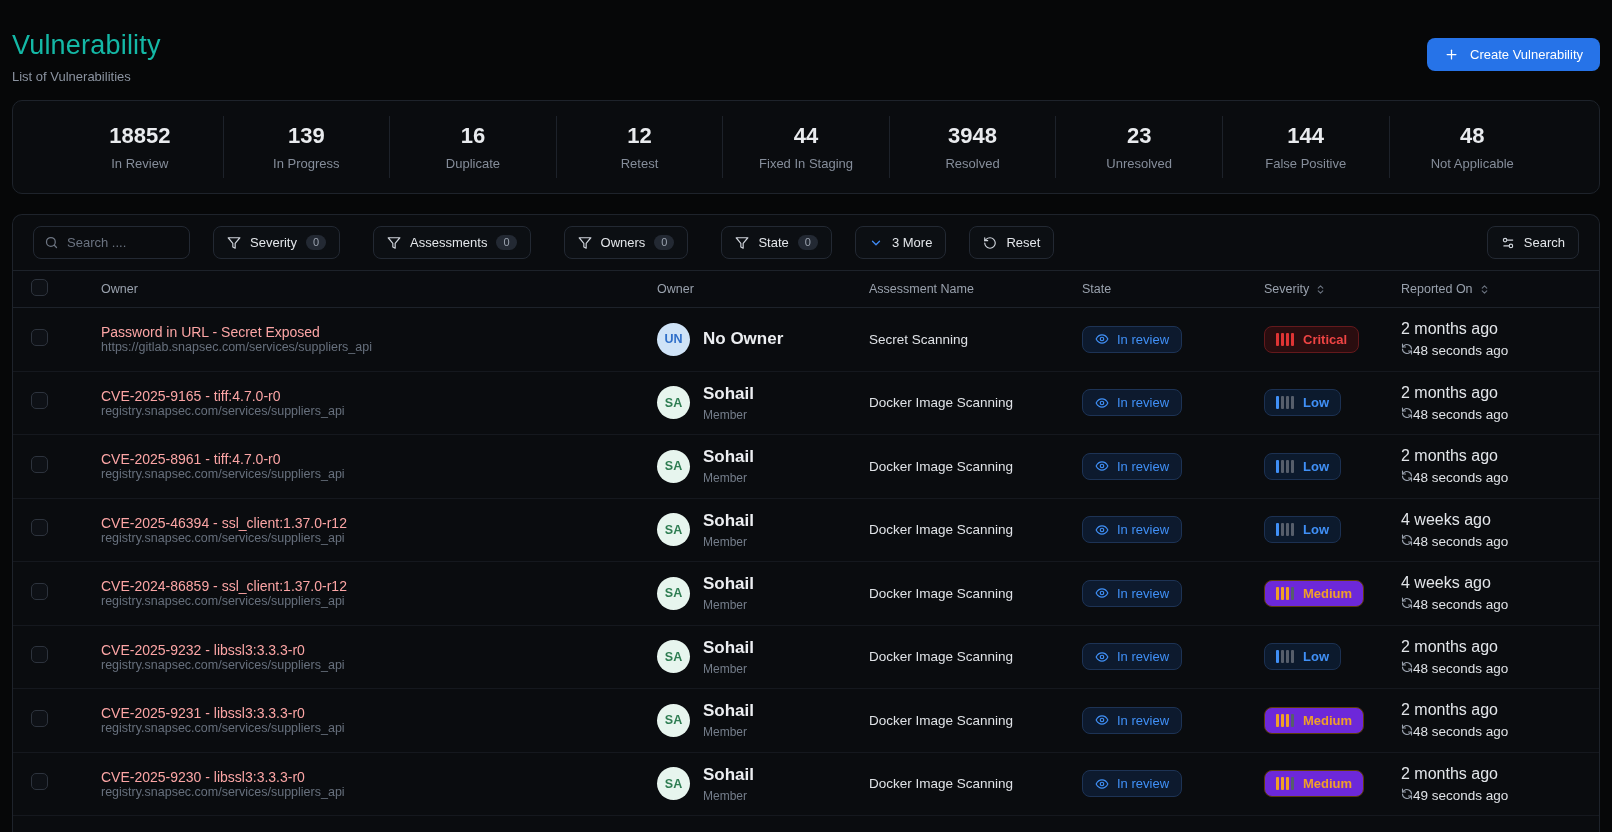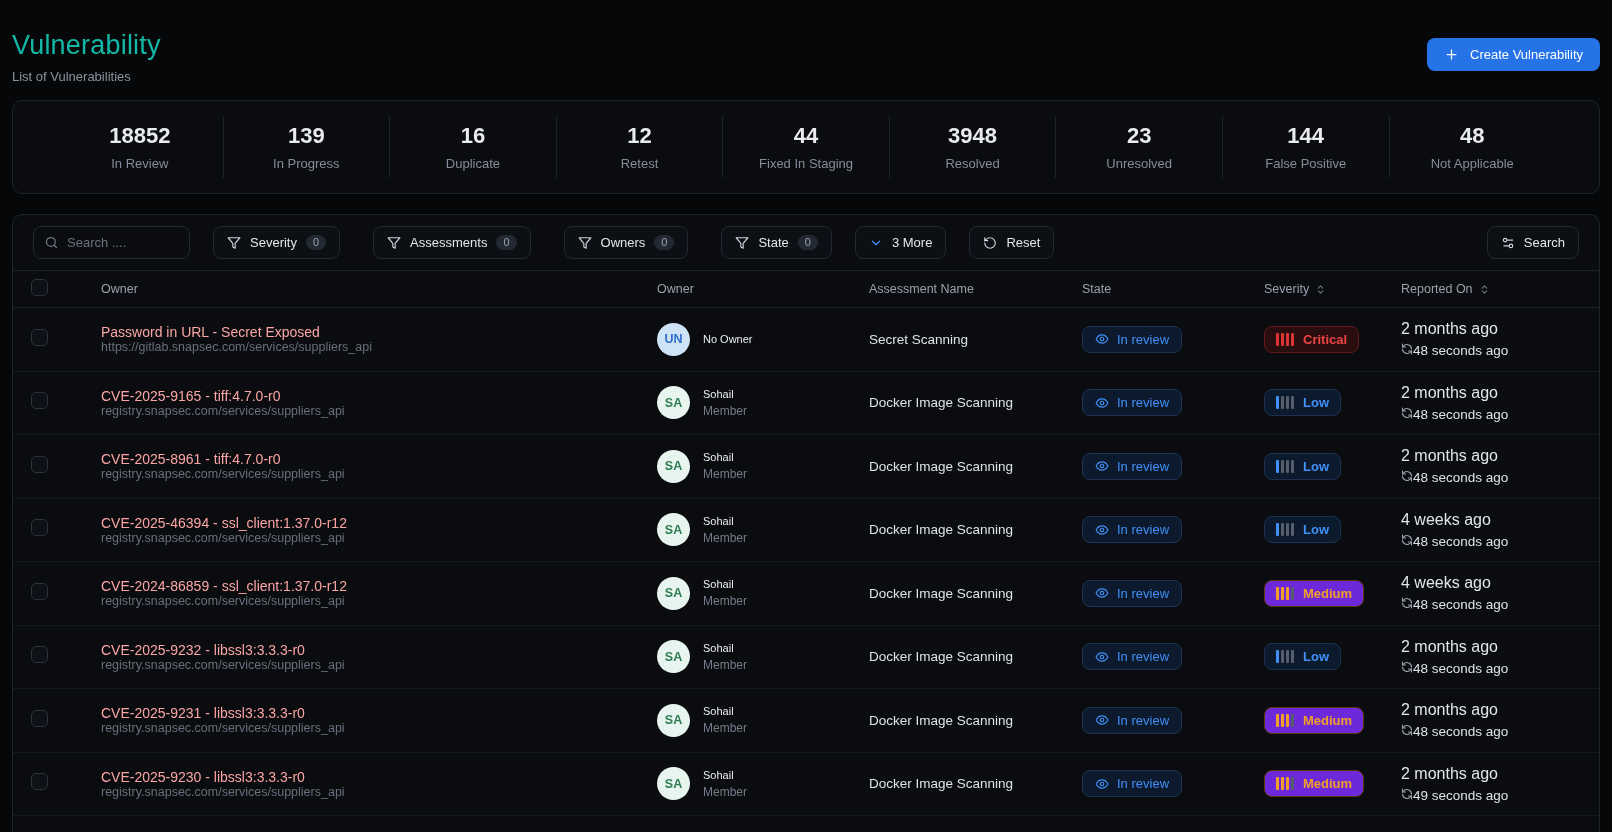--- a/index.html
+++ b/index.html
@@ -87,21 +87,21 @@
   .row-title { font-size: 14px; color: #fca5a5; cursor: pointer; }
   .row-url { font-size: 12.5px; color: #67707d; margin-top: 0; }
   .cell-owner { display: flex; align-items: center; gap: 13px; padding-left: 12px; }
   .avatar {
     width: 33px; height: 33px; border-radius: 50%; flex: none;
     display: inline-flex; align-items: center; justify-content: center;
     font-size: 12.5px; font-weight: 700;
   }
   .avatar-un { background: #cfe3f7; color: #2f6fc9; }
   .avatar-sa { background: #e7f5ee; color: #2e7d52; }
-  .owner-name { font-size: 11px; color: #eceef1; font-weight: 400; }
+  .owner-name { font-size: 17px; color: #eceef1; font-weight: 700; }
   .owner-role { font-size: 12px; color: #747d8a; margin-top: 4px; }
   .cell-assessment { font-size: 13.5px; color: #dfe2e6; padding-left: 12px; }
   .cell-state, .cell-severity { padding-left: 12px; }
   .state-badge {
     display: inline-flex; align-items: center; gap: 8px;
     background: #0d1a2e; border: 1px solid #1d3355; color: #4090f7;
     border-radius: 8px; padding: 5px 12px; font-size: 13px; cursor: pointer;
   }
   .state-badge svg { stroke: #4090f7; }
   .severity-badge {

